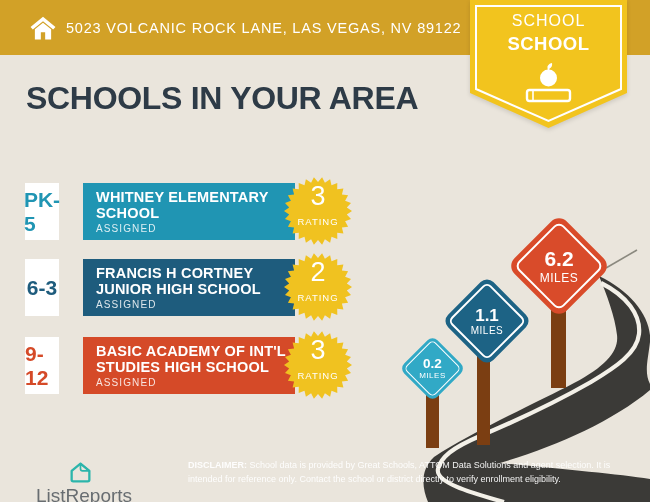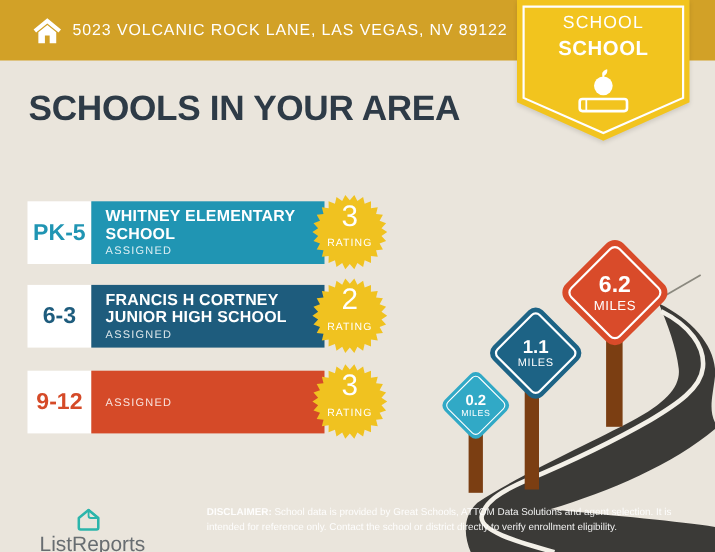--- a/index.html
+++ b/index.html
@@ -14,21 +14,21 @@
   .badge svg{position:absolute;left:0;top:0;}
   .badge-line1{position:absolute;top:12px;width:100%;text-align:center;color:#fff;font-size:16px;letter-spacing:1px;}
   .badge-line2{position:absolute;top:33px;width:100%;text-align:center;color:#fff;font-size:18.5px;font-weight:700;letter-spacing:.5px;}
   
   .title{position:absolute;left:26px;top:80px;font-size:32px;font-weight:700;color:#2e3b47;letter-spacing:-.3px;}
   .subtitle{position:absolute;left:27px;top:120px;width:445px;font-size:14.5px;line-height:1.4;color:#5c5c58;}
   .hl{color:#d9532b;font-weight:700;}
   
   .row{position:absolute;left:25px;width:340px;height:57px;}
   .row.r0{top:183px}.row.r1{top:259px}.row.r2{top:337px}
-  .grade{position:absolute;left:0;top:0;width:58px;height:57px;background:#fff;display:flex;align-items:center;justify-content:center;
+  .grade{position:absolute;left:0;top:0;width:34px;height:57px;background:#fff;display:flex;align-items:center;justify-content:center;
          font-size:21px;font-weight:700;}
   .bar{position:absolute;left:58px;top:0;width:212px;height:57px;display:flex;flex-direction:column;justify-content:center;padding-left:13px;box-sizing:border-box;}
   .sname{color:#fff;font-size:14.5px;font-weight:700;line-height:1.12;letter-spacing:.2px;width:197px;}
   .assigned{color:rgba(255,255,255,.85);font-size:10px;letter-spacing:1.1px;margin-top:2px;}
   .burst{position:absolute;left:258px;top:-7px;width:70px;height:70px;}
   .burst svg{position:absolute;left:0;top:0;}
   .burst-num{position:absolute;top:7px;width:100%;text-align:center;color:#fff;font-size:27px;line-height:1;}
   .burst-lab{position:absolute;top:40px;width:100%;text-align:center;color:#fff;font-size:9.5px;letter-spacing:1px;}
   
   .road-svg{position:absolute;left:0;top:0;z-index:1;}
@@ -145,20 +145,21 @@
       <svg width="70" height="70" viewBox="0 0 70 70">
           <polygon class="burst-poly" fill="#f0c220" points="69.0,35.0 63.8,38.5 68.0,43.1 62.1,45.3 65.1,50.8 58.9,51.5 60.4,57.5 54.2,56.7 54.3,63.0 48.5,60.7 47.1,66.8 41.9,63.2 39.1,68.8 35.0,64.0 30.9,68.8 28.1,63.2 22.9,66.8 21.5,60.7 15.7,63.0 15.8,56.7 9.6,57.5 11.1,51.5 4.9,50.8 7.9,45.3 2.0,43.1 6.2,38.5 1.0,35.0 6.2,31.5 2.0,26.9 7.9,24.7 4.9,19.2 11.1,18.5 9.6,12.5 15.8,13.3 15.7,7.0 21.5,9.3 22.9,3.2 28.1,6.8 30.9,1.2 35.0,6.0 39.1,1.2 41.9,6.8 47.1,3.2 48.5,9.3 54.3,7.0 54.2,13.3 60.4,12.5 58.9,18.5 65.1,19.2 62.1,24.7 68.0,26.9 63.8,31.5"></polygon>
         </svg>
       <div class="burst-num">2</div>
       <div class="burst-lab">RATING</div>
     </div>
   </div>
   <div class="row r2">
     <div class="grade" style="color: rgb(213, 74, 40);">9-12</div>
     <div class="bar" style="background: rgb(213, 74, 40);">
+      <div class="sname">BASIC ACADEMY OF INT'L STUDIES HIGH SCHOOL</div>
       <div class="assigned">ASSIGNED</div>
     </div>
     <div class="burst">
       <svg width="70" height="70" viewBox="0 0 70 70">
           <polygon class="burst-poly" fill="#f0c220" points="69.0,35.0 63.8,38.5 68.0,43.1 62.1,45.3 65.1,50.8 58.9,51.5 60.4,57.5 54.2,56.7 54.3,63.0 48.5,60.7 47.1,66.8 41.9,63.2 39.1,68.8 35.0,64.0 30.9,68.8 28.1,63.2 22.9,66.8 21.5,60.7 15.7,63.0 15.8,56.7 9.6,57.5 11.1,51.5 4.9,50.8 7.9,45.3 2.0,43.1 6.2,38.5 1.0,35.0 6.2,31.5 2.0,26.9 7.9,24.7 4.9,19.2 11.1,18.5 9.6,12.5 15.8,13.3 15.7,7.0 21.5,9.3 22.9,3.2 28.1,6.8 30.9,1.2 35.0,6.0 39.1,1.2 41.9,6.8 47.1,3.2 48.5,9.3 54.3,7.0 54.2,13.3 60.4,12.5 58.9,18.5 65.1,19.2 62.1,24.7 68.0,26.9 63.8,31.5"></polygon>
         </svg>
       <div class="burst-num">3</div>
       <div class="burst-lab">RATING</div>
     </div>
   </div>

